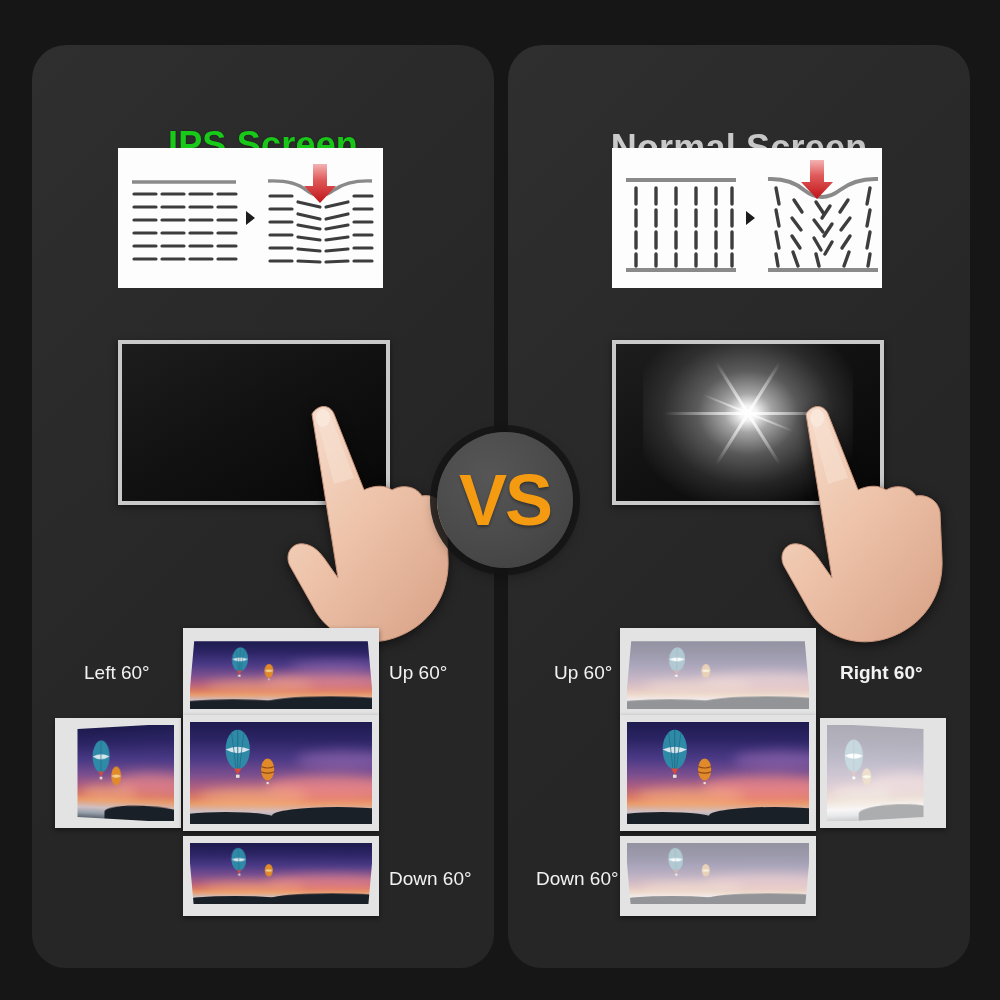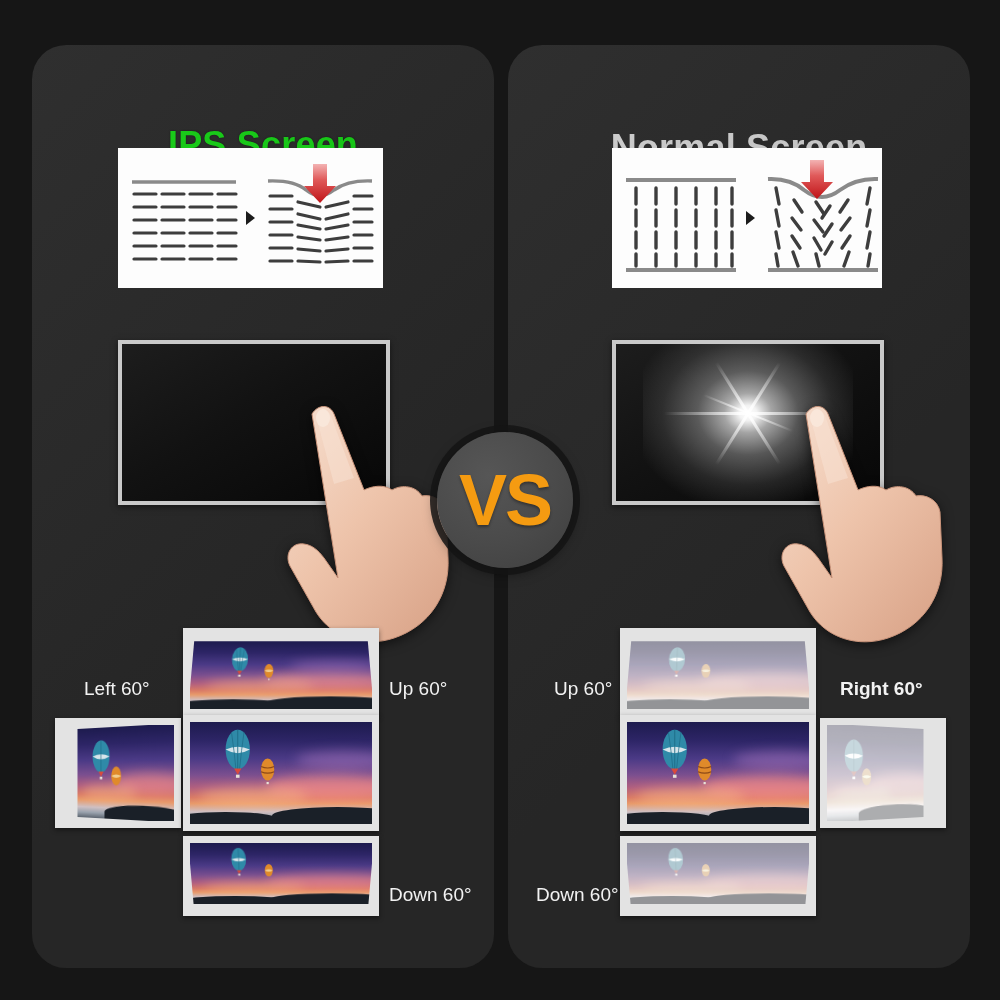--- a/index.html
+++ b/index.html
@@ -110,21 +110,21 @@
     z-index:40;
   }
   .vs-badge span {
     color:#F59B11; font-size:72px; font-weight:bold; letter-spacing:-2px;
     line-height:1; text-shadow:0 2px 3px rgba(0,0,0,.35);
   }
 
   
   .angle-label {
     position:absolute;
-    color:#F2F2F2; font-size:19px; white-space:nowrap;margin-top:16px;
+    color:#F2F2F2; font-size:19px; white-space:nowrap;
   }
 
   .thumb {
     position:absolute;
     background:#e3e3e3;
     padding:7px;
     box-shadow:0 2px 5px rgba(0,0,0,.45);
     overflow:hidden;
   }
   .thumb .pic { position:absolute; inset:7px; overflow:hidden; }

